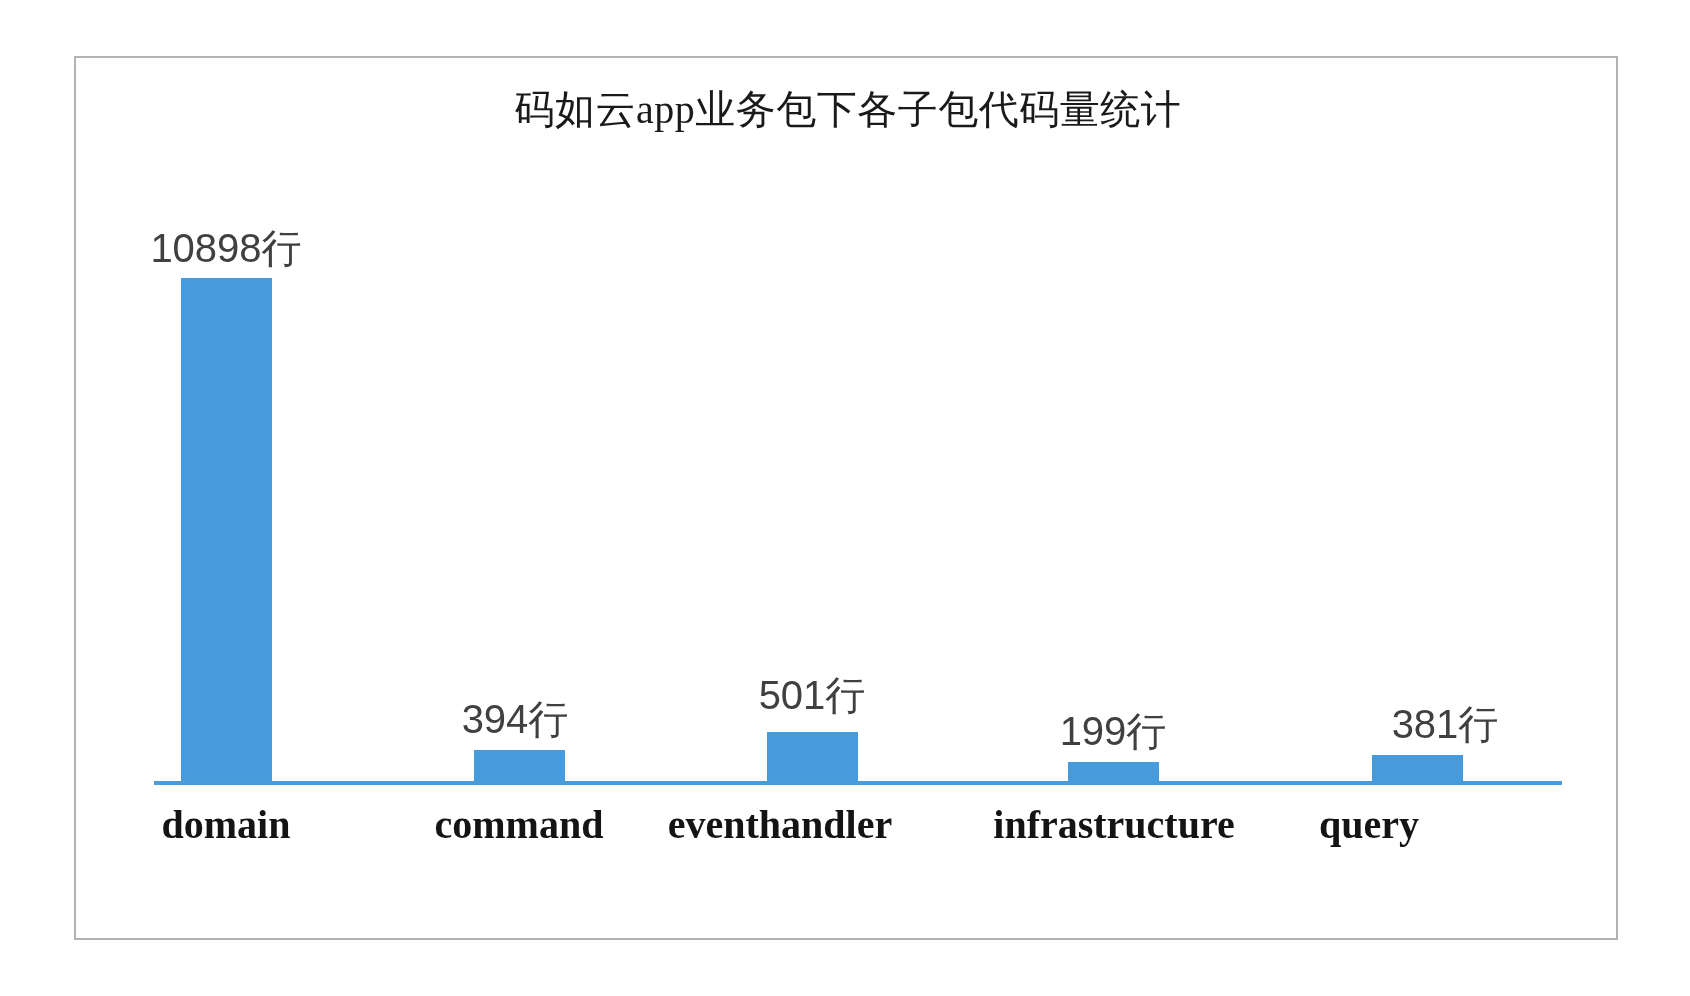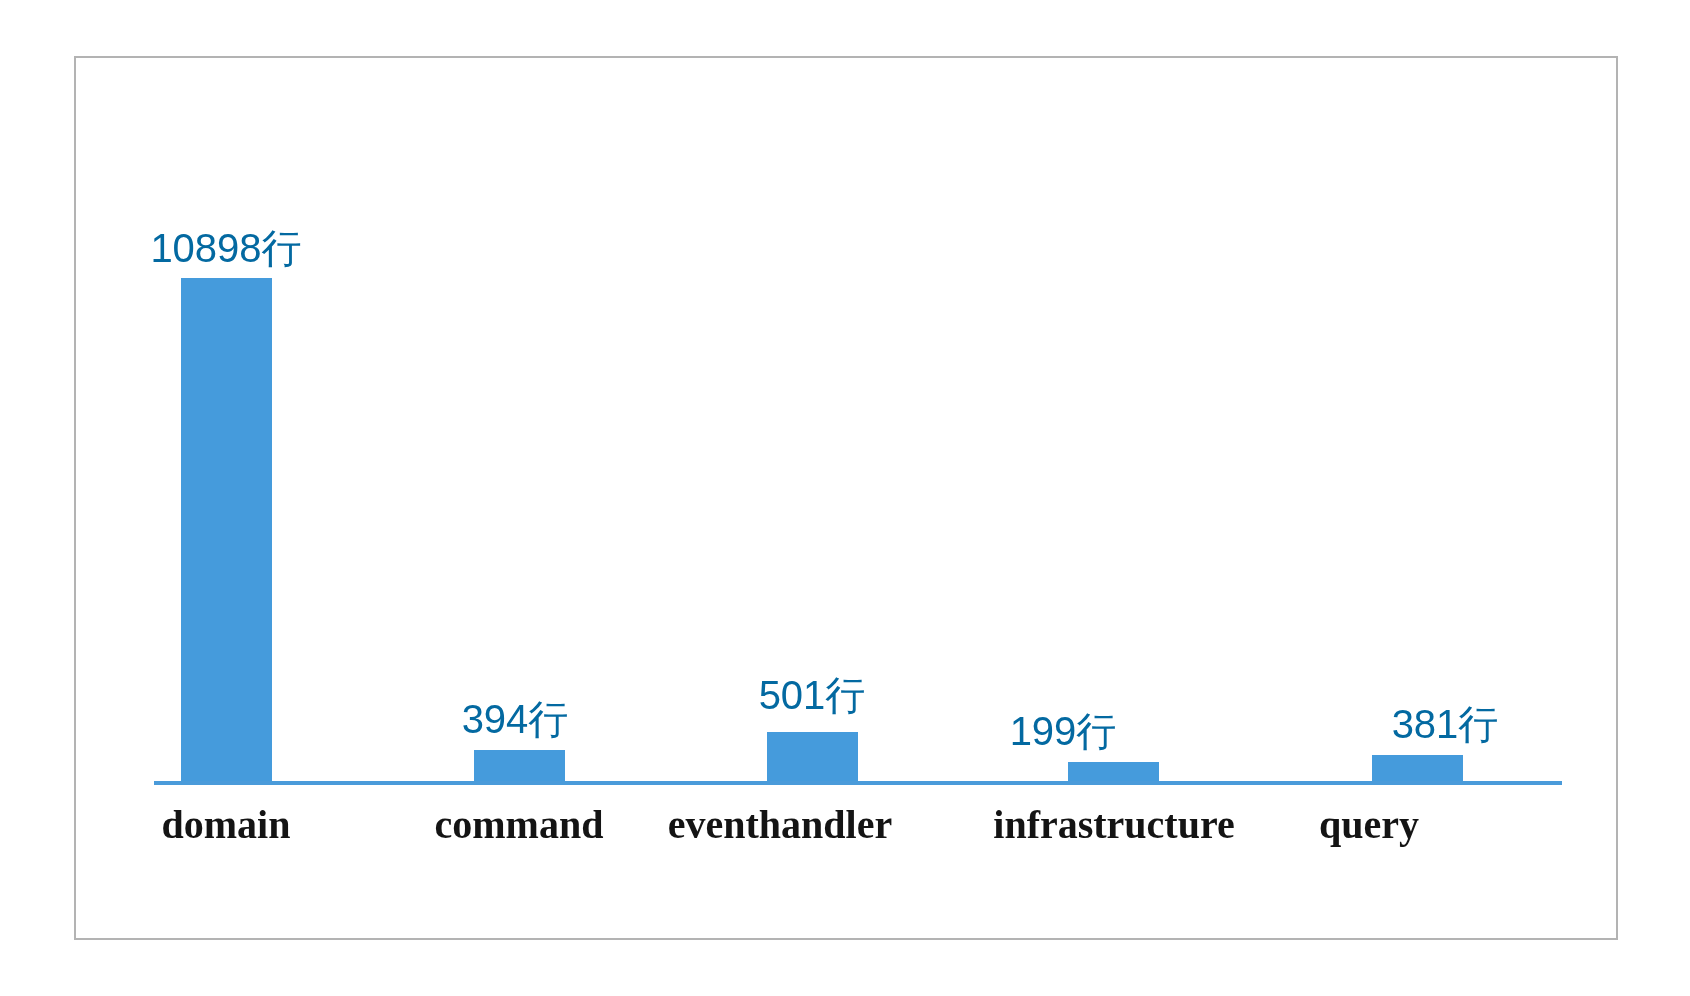--- a/index.html
+++ b/index.html
@@ -64,21 +64,21 @@
   
   .bar {
     position: absolute;
     background: #459bdc;
   }
 
   .bar-value {
     position: absolute;
     font-family: "Liberation Sans", sans-serif;
     font-size: 40px;
-    color: #0369a1;
+    color: #404040;
     white-space: nowrap;
     text-align: center;
     line-height: 1;
   }
 
   .cat-label {
     position: absolute;
     top: 745px;          
     font-family: "Liberation Serif", "DejaVu Serif", serif;
     font-size: 40px;
@@ -87,37 +87,38 @@
     text-align: center;
     line-height: 1.1;
     font-weight: bold;
   }
 </style>
 </head>
 <body>
 
 <div id="chart-frame">
 
+  <div id="chart-title">码如云app业务包下各子包代码量统计</div>
 
   <div id="plot-area">
 
     <div id="category-axis-line"></div>
 
     <div id="bars-layer">
         <div class="bar" style="left: 105px; width: 91px; top: 220px; height: 503px; background: rgb(69, 155, 220);"></div>
         <div class="bar-value" style="left: 30px; top: 170px; width: 240px;">10898行</div>
         <div class="cat-label" style="left: 30px; width: 240px;">domain</div>
         <div class="bar" style="left: 398px; width: 91px; top: 692px; height: 31px; background: rgb(69, 155, 220);"></div>
         <div class="bar-value" style="left: 324px; top: 641px; width: 230px;">394行</div>
         <div class="cat-label" style="left: 328px; width: 230px;">command</div>
         <div class="bar" style="left: 691px; width: 91px; top: 674px; height: 49px; background: rgb(69, 155, 220);"></div>
         <div class="bar-value" style="left: 621px; top: 617px; width: 230px;">501行</div>
         <div class="cat-label" style="left: 564px; width: 280px;">eventhandler</div>
         <div class="bar" style="left: 992px; width: 91px; top: 704px; height: 19px; background: rgb(69, 155, 220);"></div>
-        <div class="bar-value" style="left: 872px; top: 653px; width: 230px;">199行</div>
+        <div class="bar-value" style="left: 922px; top: 653px; width: 230px;">199行</div>
         <div class="cat-label" style="left: 898px; width: 280px;">infrastructure</div>
         <div class="bar" style="left: 1296px; width: 91px; top: 697px; height: 26px; background: rgb(69, 155, 220);"></div>
         <div class="bar-value" style="left: 1254px; top: 646px; width: 230px;">381行</div>
         <div class="cat-label" style="left: 1178px; width: 230px;">query</div>
       </div>
 
   </div>
 </div>
 
 </body></html>

